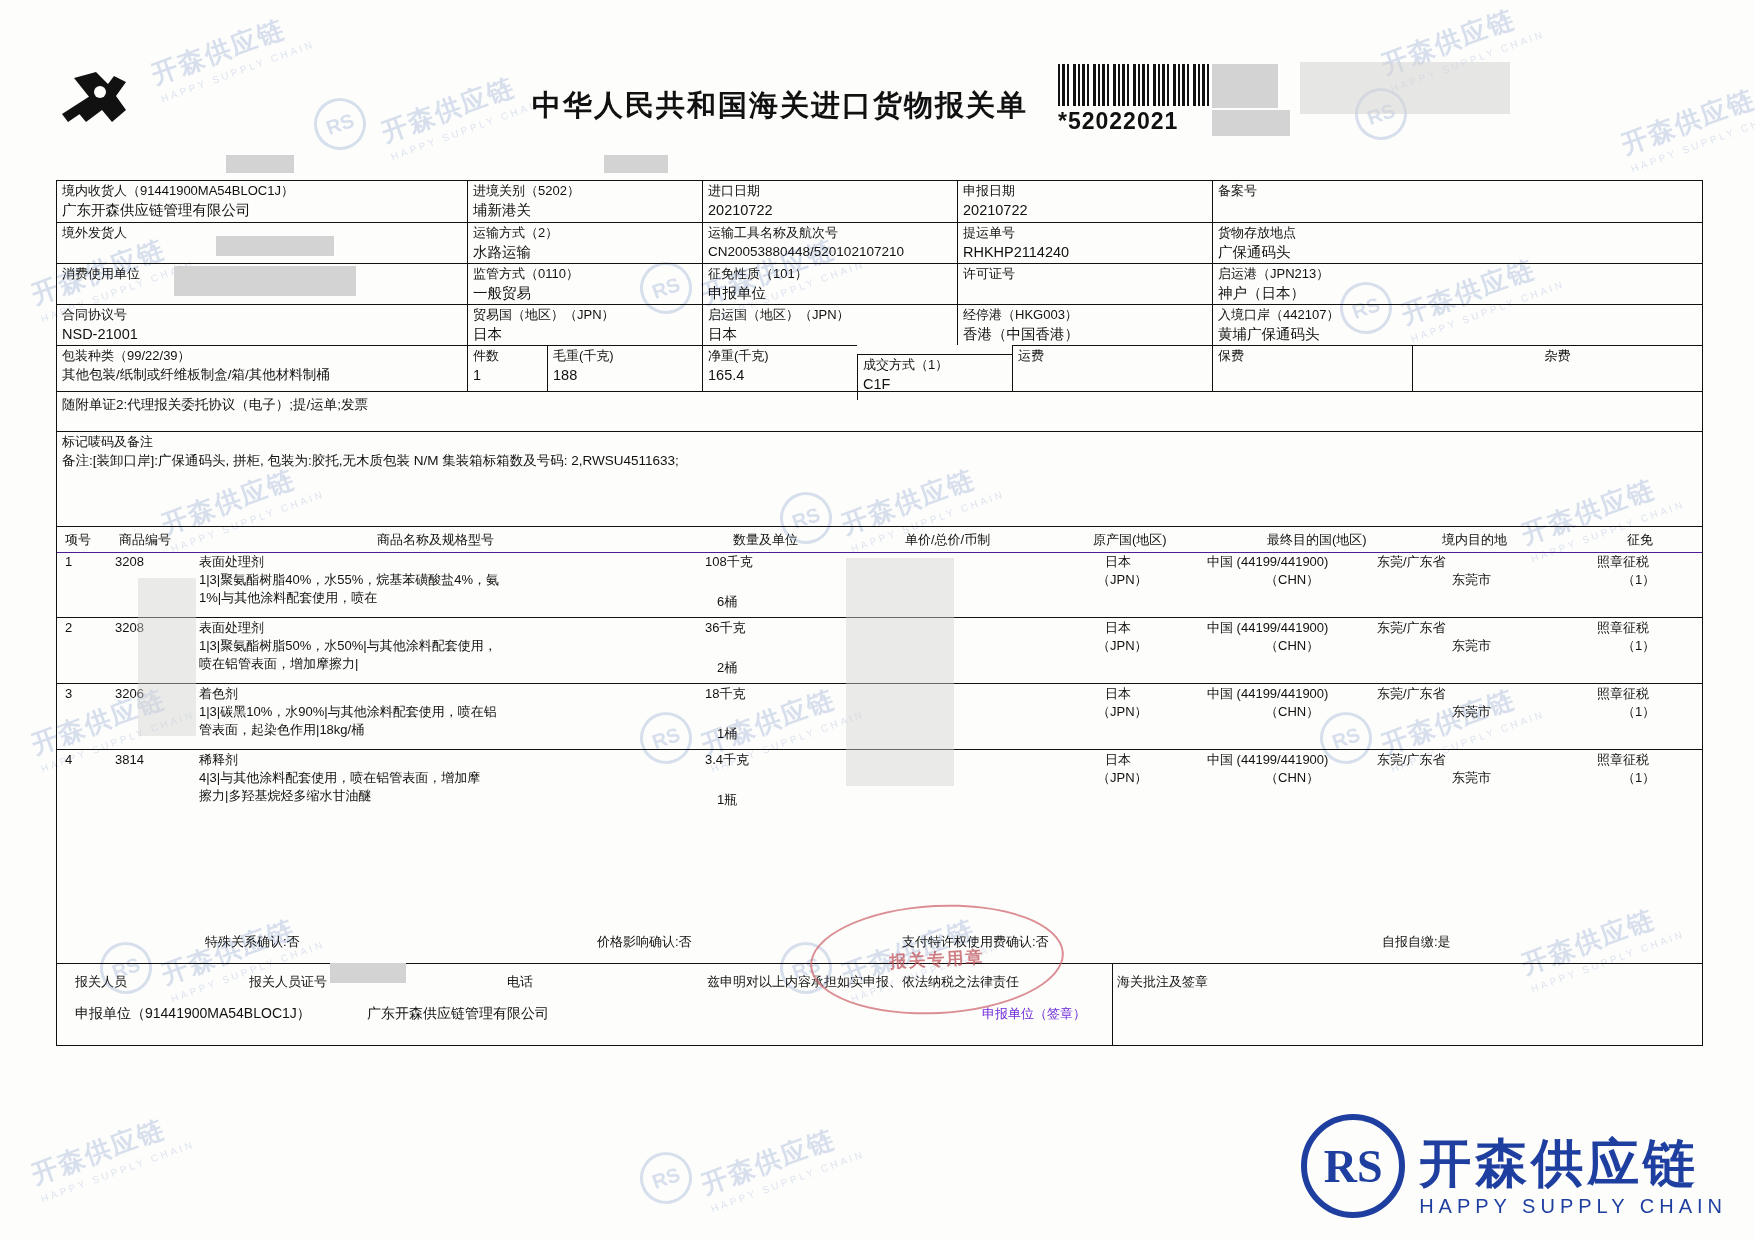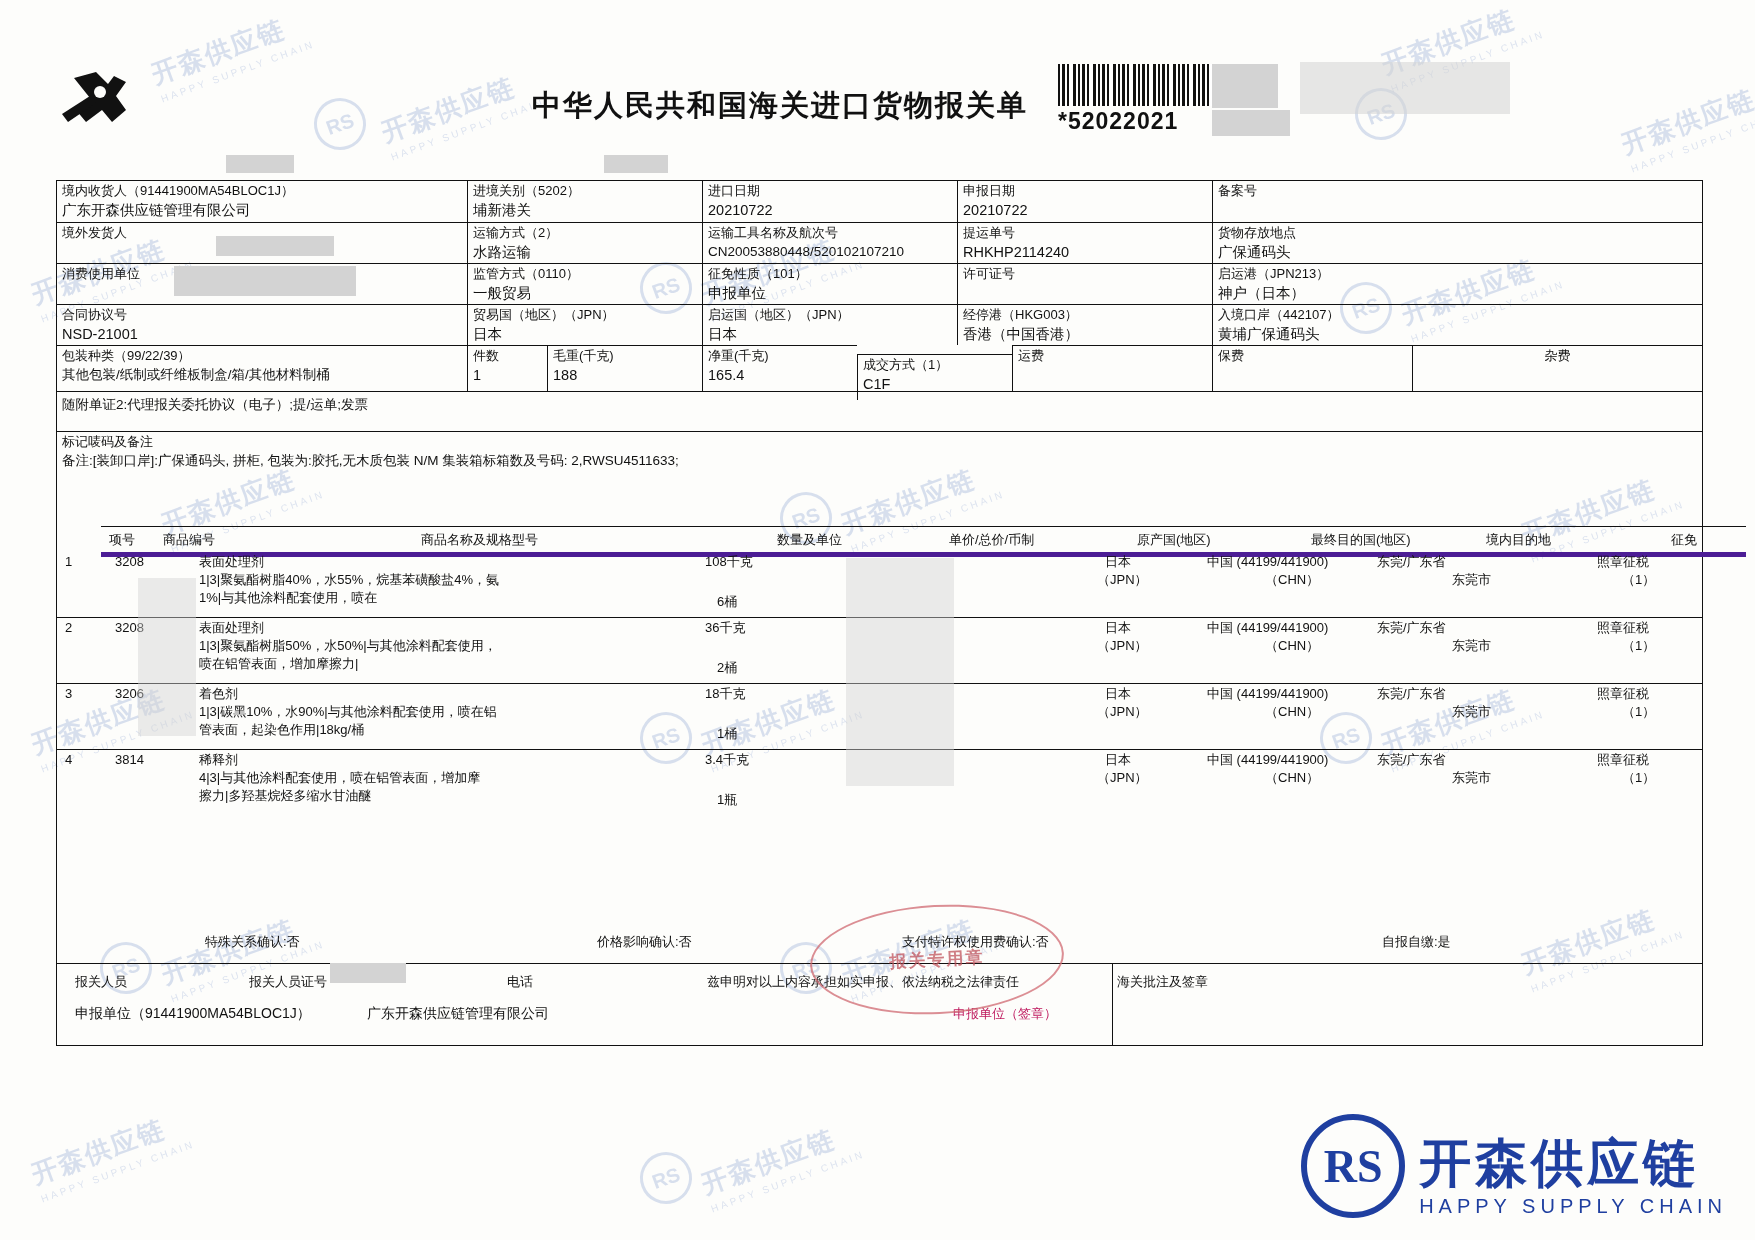--- a/index.html
+++ b/index.html
@@ -284,21 +284,21 @@
 
     <div class="cell bt" style="left:0;top:210px;width:1645px;height:40px;">
       <div class="val" style="font-size:13.5px;">随附单证2:代理报关委托协议（电子）;提/运单;发票</div>
     </div>
 
     <div class="cell bt" style="left:0;top:250px;width:1645px;height:95px;">
       <div class="lbl">标记唛码及备注</div>
       <div class="val" style="font-size:13.5px;">备注:[装卸口岸]:广保通码头, 拼柜, 包装为:胶托,无木质包装 N/M  集装箱标箱数及号码: 2,RWSU4511633;</div>
     </div>
 
-    <div style="position:absolute;left:0;top:345px;width:1645px;height:25px;border-top:1px solid #111;border-bottom:5px solid #4c1d95;margin-left:44px;">
+    <div style="position:absolute;left:0;top:345px;width:1645px;height:25px;border-top:1px solid #111;border-bottom:1px solid #4c1d95;">
       <div class="gh" style="left:8px;top:4px;">项号</div>
       <div class="gh" style="left:62px;top:4px;">商品编号</div>
       <div class="gh" style="left:320px;top:4px;">商品名称及规格型号</div>
       <div class="gh" style="left:676px;top:4px;">数量及单位</div>
       <div class="gh" style="left:848px;top:4px;">单价/总价/币制</div>
       <div class="gh" style="left:1036px;top:4px;">原产国(地区)</div>
       <div class="gh" style="left:1210px;top:4px;">最终目的国(地区)</div>
       <div class="gh" style="left:1385px;top:4px;">境内目的地</div>
       <div class="gh" style="left:1570px;top:4px;">征免</div>
     </div>
@@ -383,21 +383,21 @@
     </div>
 
     <div style="position:absolute;left:0;top:782px;width:1645px;height:82px;">
       <div class="gh" style="left:18px;top:10px;">报关人员</div>
       <div class="gh" style="left:192px;top:10px;">报关人员证号</div>
       <div class="gh" style="left:450px;top:10px;">电话</div>
       <div class="gh" style="left:650px;top:10px;">兹申明对以上内容承担如实申报、依法纳税之法律责任</div>
       <div class="gh" style="left:1060px;top:10px;">海关批注及签章</div>
       <div class="gh" style="left:18px;top:42px;font-size:14px;">申报单位（91441900MA54BLOC1J）</div>
       <div class="gh" style="left:310px;top:42px;font-size:14px;">广东开森供应链管理有限公司</div>
-      <div class="gh" style="left:896px;top:42px;color:#be185d;">申报单位（签章）</div>
+      <div class="gh" style="left:925px;top:42px;color:#6d28d9;">申报单位（签章）</div>
       <div style="position:absolute;left:1055px;top:0;width:1px;height:82px;background:#111;"></div>
     </div>
   </div>
 
   <div class="redact-box" style="left:216px;top:236px;width:118px;height:20px;"></div>
   <div class="redact-box" style="left:174px;top:266px;width:182px;height:30px;"></div>
   <div class="redact-box" style="left:138px;top:578px;width:58px;height:158px;opacity:.45;"></div>
   <div class="redact-box" style="left:846px;top:558px;width:108px;height:228px;opacity:.45;"></div>
   <div class="redact-box" style="left:330px;top:963px;width:76px;height:20px;"></div>
 

